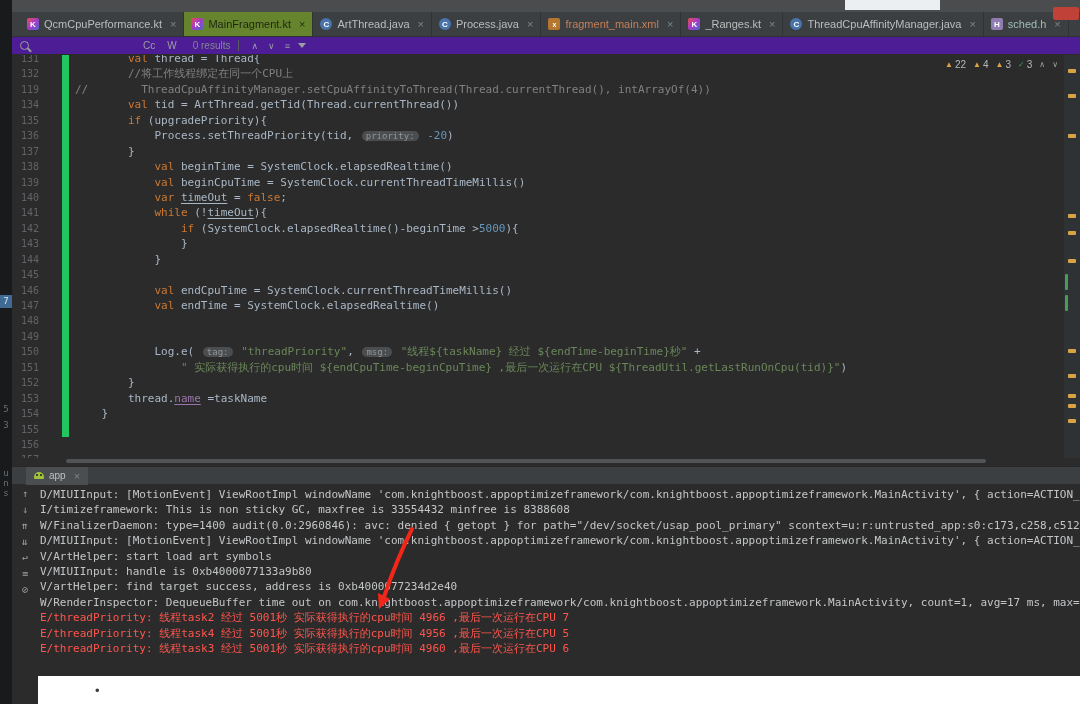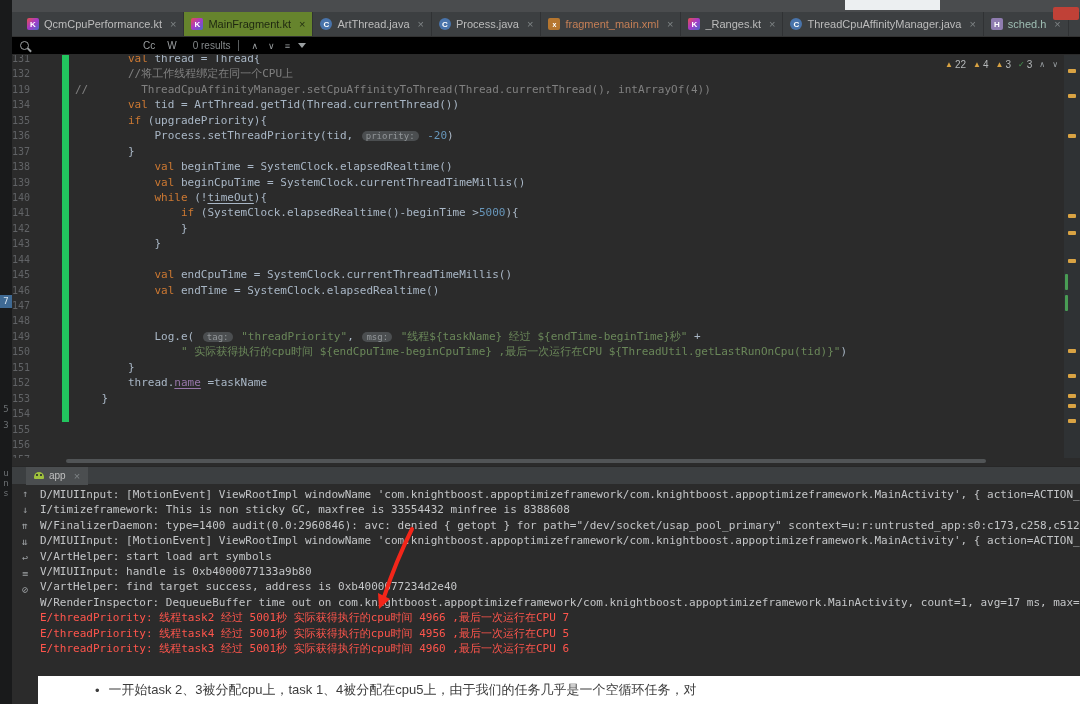--- a/index.html
+++ b/index.html
@@ -24,35 +24,35 @@
   .tab.active .tclose{color:#243012}
   .tlabel{pointer-events:none}
   .tclose{color:#7f8486;font-size:11px;margin-left:3px}
   .ficon{width:12px;height:12px;border-radius:2px;display:inline-flex;align-items:center;justify-content:center;
          font-size:8px;font-weight:bold;color:#fff;font-family:"Liberation Sans",sans-serif;flex:0 0 auto}
   .ic-kotlin{background:linear-gradient(135deg,#e5514a 0%,#a839c8 48%,#4a68c8 100%)}
   .ic-java{background:#4974ab;border-radius:50%}
   .ic-xml{background:#b5762f;font-size:7px}
   .ic-header{background:#8f7cb0}
   
-  .findbar{position:absolute;left:0;top:37px;width:1068px;height:18px;background:#000000;border-bottom:1px solid #2a2a2a;
+  .findbar{position:absolute;left:0;top:37px;width:1068px;height:18px;background:#4c1d95;border-bottom:1px solid #2a2a2a;
            display:flex;align-items:center;gap:8px;padding-left:8px;font-family:"Liberation Sans",sans-serif;
            font-size:10px;color:#9b9fa1}
   .mag{width:9px;height:9px;border:1.5px solid #9b9fa1;border-radius:50%;position:relative}
   .mag::after{content:"";position:absolute;width:5px;height:1.5px;background:#9b9fa1;transform:rotate(45deg);right:-4px;bottom:-1px}
   .findinput{width:96px;height:12px;color:#d0d0d0;font-size:10px}
   .tg{padding:0 2px}
   .results{color:#85898b;margin-left:6px}
   .sep{width:1px;height:11px;background:#5a5d5f}
   .fnav{display:flex;align-items:center;gap:10px;margin-left:4px;font-size:9px;color:#9b9fa1}
   .funnel{width:0;height:0;border-left:4px solid transparent;border-right:4px solid transparent;border-top:5px solid #9b9fa1}
   
   .editor{position:absolute;left:0;top:55px;width:1068px;height:403px;overflow:hidden;background:#2b2b2b}
   .gutter{position:absolute;left:0;top:-4px;width:44px}
-  .gline{height:15.45px;line-height:15.45px;text-align:left;padding-right:8px;color:#616366;font-size:10px}
+  .gline{height:15.45px;line-height:15.45px;text-align:center;padding-right:8px;color:#616366;font-size:10px}
   .codecol{position:absolute;left:50px;top:-4px;right:18px;border-left:7px solid #22c55e;padding-left:6px;overflow:hidden}
   .cline{height:15.45px;line-height:15.45px;font-size:11px;white-space:pre;color:#a9b7c6}
   .s-kw{color:#cc7832}
   .s-pl{color:#a9b7c6}
   .s-cm{color:#808080}
   .s-st{color:#6a8759}
   .s-nm{color:#6897bb}
   .s-u{color:#a9b7c6;text-decoration:underline;text-underline-offset:2px}
   .s-fu{color:#9876aa;text-decoration:underline;text-underline-offset:2px}
   .s-in{background:#4b4e50;color:#929699;border-radius:6px;padding:0 4px;font-size:9px;margin:0 2px}
@@ -197,20 +197,21 @@
       <div class="codecol">
           <div class="cline"><span class="s-pl">        </span><span class="s-kw">val</span><span class="s-pl"> thread = Thread{</span></div>
           <div class="cline"><span class="s-cm">        //将工作线程绑定在同一个CPU上</span></div>
           <div class="cline"><span class="s-cm">//        ThreadCpuAffinityManager.setCpuAffinityToThread(Thread.currentThread(), intArrayOf(4))</span></div>
           <div class="cline"><span class="s-pl">        </span><span class="s-kw">val</span><span class="s-pl"> tid = ArtThread.getTid(Thread.currentThread())</span></div>
           <div class="cline"><span class="s-pl">        </span><span class="s-kw">if</span><span class="s-pl"> (upgradePriority){</span></div>
           <div class="cline"><span class="s-pl">            Process.setThreadPriority(tid, </span><span class="s-in">priority:</span><span class="s-pl"> </span><span class="s-nm">-20</span><span class="s-pl">)</span></div>
           <div class="cline"><span class="s-pl">        }</span></div>
           <div class="cline"><span class="s-pl">            </span><span class="s-kw">val</span><span class="s-pl"> beginTime = SystemClock.elapsedRealtime()</span></div>
           <div class="cline"><span class="s-pl">            </span><span class="s-kw">val</span><span class="s-pl"> beginCpuTime = SystemClock.currentThreadTimeMillis()</span></div>
+          <div class="cline"><span class="s-pl">            </span><span class="s-kw">var</span><span class="s-pl"> </span><span class="s-u">timeOut</span><span class="s-pl"> = </span><span class="s-kw">false</span><span class="s-pl">;</span></div>
           <div class="cline"><span class="s-pl">            </span><span class="s-kw">while</span><span class="s-pl"> (!</span><span class="s-u">timeOut</span><span class="s-pl">){</span></div>
           <div class="cline"><span class="s-pl">                </span><span class="s-kw">if</span><span class="s-pl"> (SystemClock.elapsedRealtime()-beginTime &gt;</span><span class="s-nm">5000</span><span class="s-pl">){</span></div>
           <div class="cline"><span class="s-pl">                }</span></div>
           <div class="cline"><span class="s-pl">            }</span></div>
           <div class="cline"></div>
           <div class="cline"><span class="s-pl">            </span><span class="s-kw">val</span><span class="s-pl"> endCpuTime = SystemClock.currentThreadTimeMillis()</span></div>
           <div class="cline"><span class="s-pl">            </span><span class="s-kw">val</span><span class="s-pl"> endTime = SystemClock.elapsedRealtime()</span></div>
           <div class="cline"></div>
           <div class="cline"></div>
           <div class="cline"><span class="s-pl">            Log.e( </span><span class="s-in">tag:</span><span class="s-pl"> </span><span class="s-st">"threadPriority"</span><span class="s-pl">, </span><span class="s-in">msg:</span><span class="s-pl"> </span><span class="s-st">"线程${taskName} 经过 ${endTime-beginTime}秒"</span><span class="s-pl"> +</span></div>
@@ -289,21 +290,20 @@
           <div class="lline">V/artHelper: find target success, address is 0xb4000077234d2e40</div>
           <div class="lline">W/RenderInspector: DequeueBuffer time out on com.knightboost.appoptimizeframework/com.knightboost.appoptimizeframework.MainActivity, count=1, avg=17 ms, max=17 ms.</div>
           <div class="lline err">E/threadPriority: 线程task2 经过 5001秒 实际获得执行的cpu时间 4966 ,最后一次运行在CPU 7</div>
           <div class="lline err">E/threadPriority: 线程task4 经过 5001秒 实际获得执行的cpu时间 4956 ,最后一次运行在CPU 5</div>
           <div class="lline err">E/threadPriority: 线程task3 经过 5001秒 实际获得执行的cpu时间 4960 ,最后一次运行在CPU 6</div>
         </div>
     </div>
 
     <div class="note">
       <span>•</span>
-      <span>一开始task 2、3被分配cpu上，task 1、4被分配在cpu5上，由于我们的任务几乎是一个空循环任务，对</span>
     </div>
 
   </div>
 
   <svg class="arrow" viewBox="0 0 130 115">
     <path d="M82,14 Q66,46 54,82" fill="none" stroke="#f3261a" stroke-width="4" stroke-linecap="round"></path>
     <polygon points="49,94 60,84 48,78" fill="#f3261a"></polygon>
   </svg>
 
 </div>

